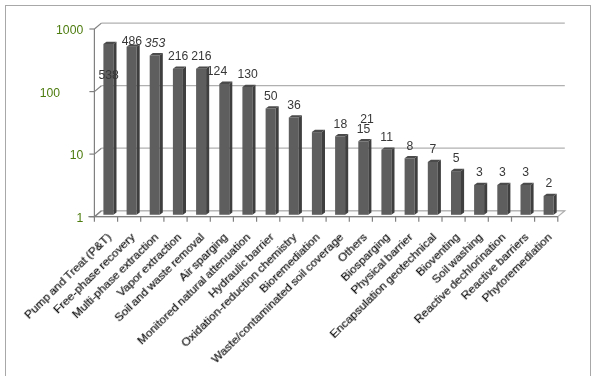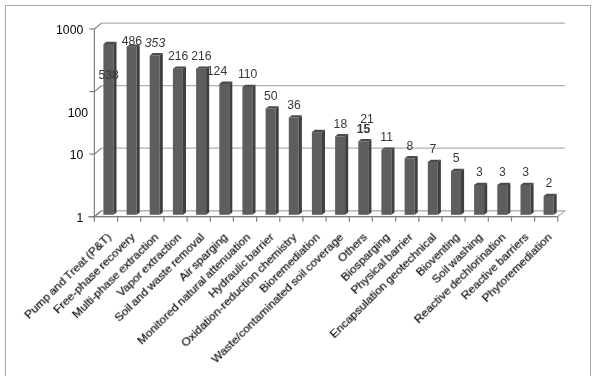--- a/index.html
+++ b/index.html
@@ -3,21 +3,21 @@
 <meta charset="utf-8">
 <title>3-D column chart of remediation technology counts</title>
 <style>
   html,body{margin:0;padding:0;background:#ffffff;}
   body{width:596px;height:376px;overflow:hidden;
        font-family:"Liberation Sans",sans-serif;}
   #frame{position:absolute;left:0;top:0;width:596px;height:376px;background:#ffffff;}
   #outer-border{position:absolute;left:4.6px;top:4.6px;width:586.8px;height:400px;
                 border:1.2px solid #a8a8a8;box-sizing:border-box;}
   #chart{position:absolute;left:0;top:0;}
-  .ytl{position:absolute;transform:translateZ(0);font-size:12.2px;color:#000000;
+  .ytl{position:absolute;transform:translateZ(0);font-size:12.2px;color:#4d7c0f;
        text-align:right;white-space:nowrap;}
   .dl{position:absolute;font-size:12.2px;color:#383838;white-space:nowrap;
       transform:translateX(-50%) translateZ(0);}
   .catwrap{position:absolute;width:0;height:0;}
   .cat{position:absolute;right:0;top:0;font-size:11.6px;color:#111111;white-space:nowrap;
        -webkit-text-stroke:0.22px #111111;word-spacing:-0.8px;letter-spacing:0.04px;
        transform-origin:100% 0;transform:rotate(-44.5deg) scaleX(1.018) translateZ(0);}
 </style>
 </head>
 <body>
@@ -168,36 +168,36 @@
         <g>
           <path d="M 543.6 196.0 L 553.6 196.0 L 553.6 214.8 L 543.6 214.8 Z" fill="#5e5e5e"></path>
           <path d="M 543.6 196.0 L 546.7 193.7 L 556.7 193.7 L 553.6 196.0 Z" fill="#4b4b4b"></path>
           <path d="M 553.6 196.0 L 556.7 193.7 L 556.7 212.5 L 553.6 214.8 Z" fill="#3f3f3f"></path>
         </g>
       </g>
     </svg>
   <div id="ylabels">
       <div class="ytl" style="right: 512.8px; top: 210.7px;">1</div>
       <div class="ytl" style="right: 512.8px; top: 148.1px;">10</div>
-      <div class="ytl" style="right: 508px; top: 85.6px; margin-top: 20px;">100</div>
+      <div class="ytl" style="right: 536px; top: 85.6px;">100</div>
       <div class="ytl" style="right: 512.8px; top: 23px;">1000</div>
     </div>
   <div id="dlabels">
       <div class="dl" style="left: 108.7px; top: 24.2px; margin-top: 44px;">538</div>
       <div class="dl" style="left: 131.8px; top: 27px; margin-top: 7px;">486</div>
       <div class="dl" style="left: 155px; top: 35.6px; font-style: italic;">353</div>
       <div class="dl" style="left: 178.2px; top: 49px;">216</div>
       <div class="dl" style="left: 201.3px; top: 49px;">216</div>
       <div class="dl" style="left: 217px; top: 64.1px;">124</div>
-      <div class="dl" style="left: 247.7px; top: 67.3px;">110</div>
+      <div class="dl" style="left: 247.7px; top: 67.3px;">130</div>
       <div class="dl" style="left: 270.8px; top: 88.8px;">50</div>
       <div class="dl" style="left: 294px; top: 97.7px;">36</div>
       <div class="dl" style="left: 323px; top: 112.3px; margin-left: 44px;">21</div>
       <div class="dl" style="left: 340.4px; top: 116.5px;">18</div>
-      <div class="dl" style="left: 363.5px; top: 121.5px; font-weight: bold;">15</div>
+      <div class="dl" style="left: 363.5px; top: 121.5px;">15</div>
       <div class="dl" style="left: 386.7px; top: 129.9px;">11</div>
       <div class="dl" style="left: 409.9px; top: 138.5px;">8</div>
       <div class="dl" style="left: 433px; top: 142.2px;">7</div>
       <div class="dl" style="left: 456.2px; top: 151.3px;">5</div>
       <div class="dl" style="left: 479.4px; top: 165.2px;">3</div>
       <div class="dl" style="left: 502.5px; top: 165.2px;">3</div>
       <div class="dl" style="left: 525.7px; top: 165.2px;">3</div>
       <div class="dl" style="left: 548.9px; top: 176.2px;">2</div>
     </div>
   <div id="clabels">

